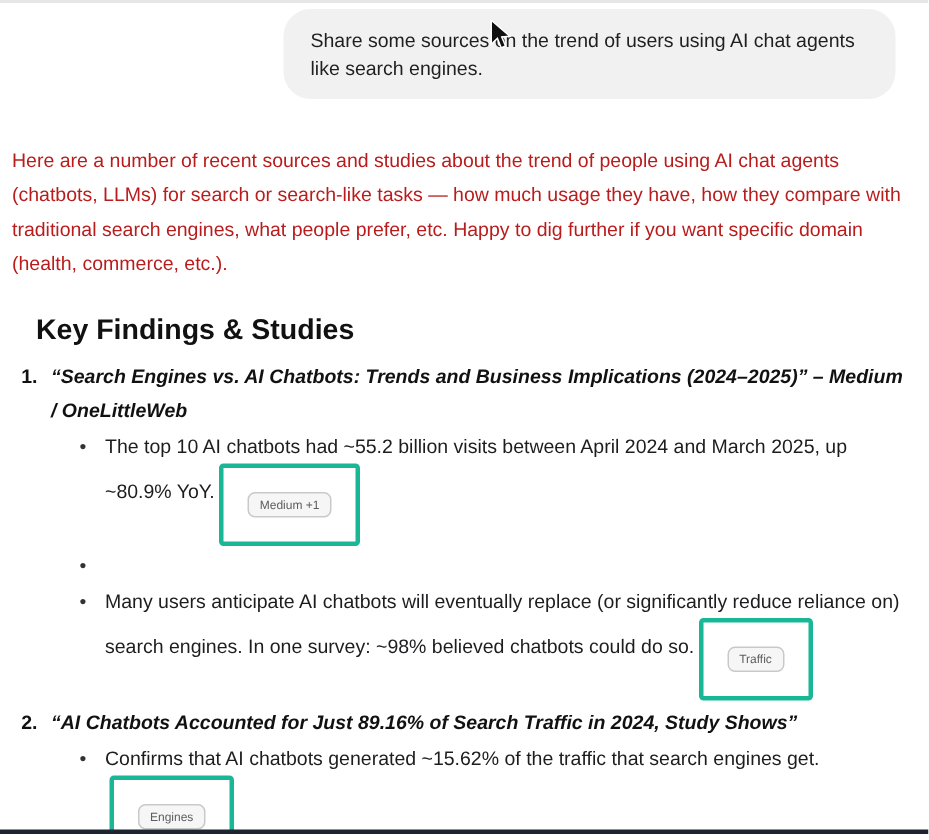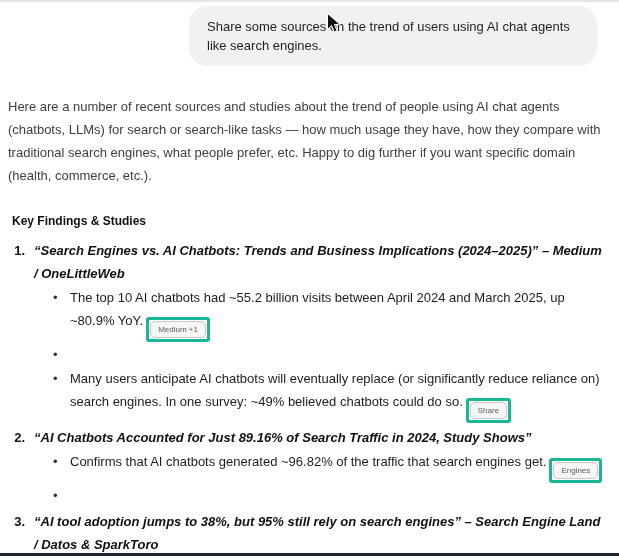--- a/index.html
+++ b/index.html
@@ -11,36 +11,36 @@
     -webkit-font-smoothing:antialiased;
   }
   .top-line{position:absolute;top:0;left:0;width:619px;height:2px;background:#e6e6e6;}
   .chat{position:absolute;top:0;left:0;width:619px;}
   .bubble-row{display:flex;justify-content:flex-end;padding:6px 22px 0 0;}
   .user-bubble{
     max-width:372px;background:#f1f1f1;border-radius:18px;
     padding:11px 18px;font-size:13px;line-height:19px;color:#1f1f1f;
   }
   .content{padding:0 14px 0 8px;}
-  .intro{margin:29px 0 0 0;font-size:13px;line-height:23px;color:#404040;}
-  .section-heading{margin:25px 0 0 4px;font-size:12px;line-height:18px;font-weight:700;color:#111;}
+  .intro{margin:29px 0 0 0;font-size:13px;line-height:23px;color:#b91c1c;}
+  .section-heading{margin:25px 0 0 16px;font-size:19px;line-height:18px;font-weight:700;color:#111;}
   ol.findings{list-style:none;margin:9px 0 0 0;padding:0;}
   ol.findings > li{margin-top:2px;}
   .item-title-row{display:flex;font-size:13px;line-height:23px;font-weight:700;color:#111;}
   .item-num{width:17px;flex:0 0 17px;text-align:right;margin-right:9px;font-weight:700;}
   .item-title{flex:1;font-style:italic;}
   ul.subpoints{list-style:none;margin:1px 0 3px 0;padding:0;}
   ul.subpoints > li{
     display:flex;font-size:13px;line-height:23px;color:#1d1d1f;margin-top:1px;
   }
   .bullet-dot{width:8px;flex:0 0 8px;margin-left:45px;margin-right:9px;color:#333;}
   .bullet-body{flex:1;}
   .annot{
     display:inline-block;vertical-align:-7px;margin-left:3px;
-    border:3px solid #19b795;border-radius:3px;padding:1px;line-height:0;
+    border:3px solid #19b795;border-radius:3px;padding:16px;line-height:0;
     background:transparent;
   }
   .badge{
     display:inline-block;background:#f6f6f6;border:1px solid #c9c9c9;border-radius:5px;
     padding:3px 7px 3px 7px;font-size:8px;line-height:9px;color:#5d5d5d;
     white-space:nowrap;cursor:pointer;
   }
   .cursor{position:absolute;left:326px;top:13px;width:15px;height:21px;z-index:50;}
   .bottom-mask{position:absolute;left:0;bottom:0;width:619px;height:4px;background:#ffffff;z-index:40;}
   .bottom-line{position:absolute;left:0;top:553px;width:619px;height:3px;background:#1c2430;z-index:41;}
@@ -72,34 +72,34 @@
         <ul class="subpoints">
           <li>
             <span class="bullet-dot">•</span>
             <span class="bullet-body"><span>The top 10 AI chatbots had ~55.2 billion visits between April 2024 and March 2025, up ~80.9% YoY.</span><span class="annot"><span class="badge">Medium +1</span></span></span>
           </li>
           <li>
             <span class="bullet-dot">•</span>
           </li>
           <li>
             <span class="bullet-dot">•</span>
-            <span class="bullet-body"><span>Many users anticipate AI chatbots will eventually replace (or significantly reduce reliance on) search engines. In one survey: ~49% believed chatbots could do so.</span><span class="annot"><span class="badge">Share</span></span></span>
+            <span class="bullet-body"><span>Many users anticipate AI chatbots will eventually replace (or significantly reduce reliance on) search engines. In one survey: ~98% believed chatbots could do so.</span><span class="annot"><span class="badge">Traffic</span></span></span>
           </li>
         </ul>
       </li>
 
       <li>
         <div class="item-title-row">
           <span class="item-num">2.</span>
           <span class="item-title">“AI Chatbots Accounted for Just 89.16% of Search Traffic in 2024, Study Shows”</span>
         </div>
         <ul class="subpoints">
           <li>
             <span class="bullet-dot">•</span>
-            <span class="bullet-body"><span>Confirms that AI chatbots generated ~96.82% of the traffic that search engines get.</span><span class="annot"><span class="badge">Engines</span></span></span>
+            <span class="bullet-body"><span>Confirms that AI chatbots generated ~15.62% of the traffic that search engines get.</span><span class="annot"><span class="badge">Engines</span></span></span>
           </li>
           <li>
             <span class="bullet-dot">•</span>
           </li>
         </ul>
       </li>
 
       <li>
         <div class="item-title-row">
           <span class="item-num">3.</span>

